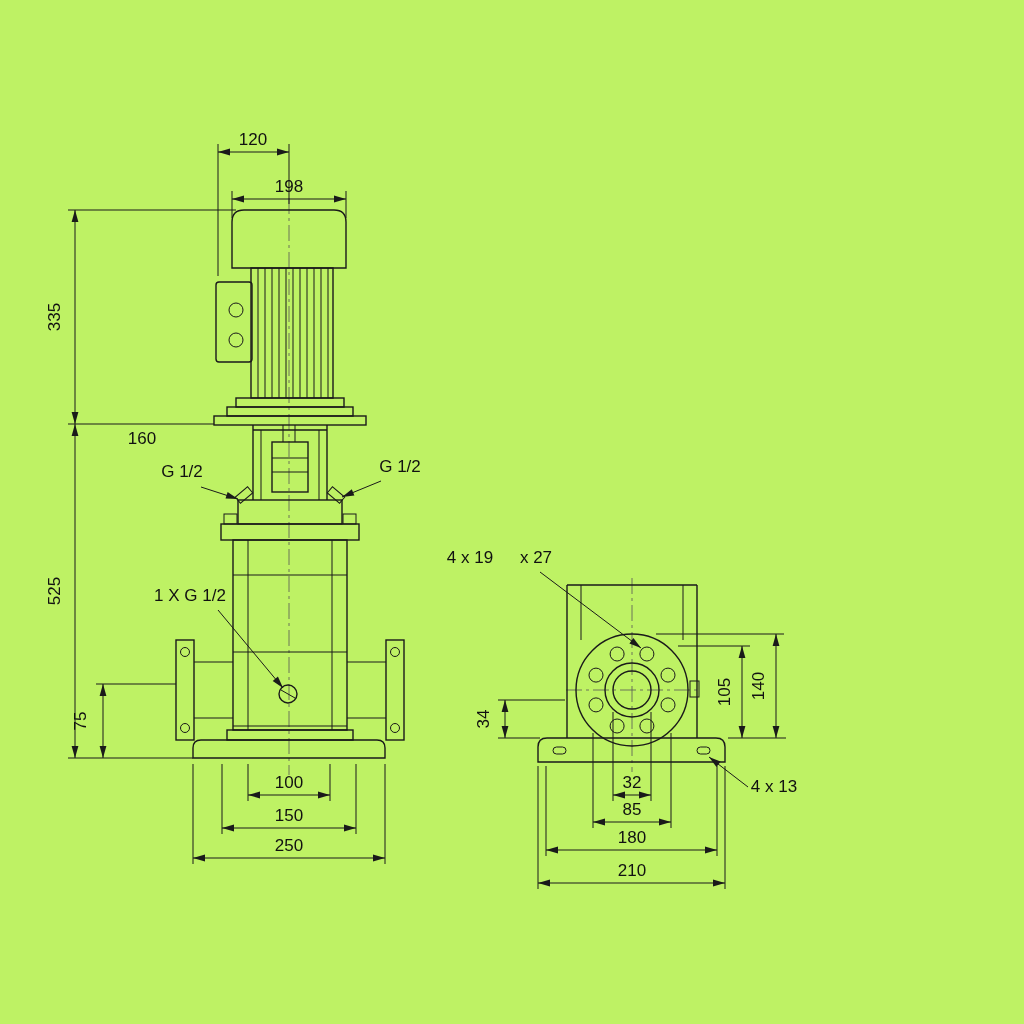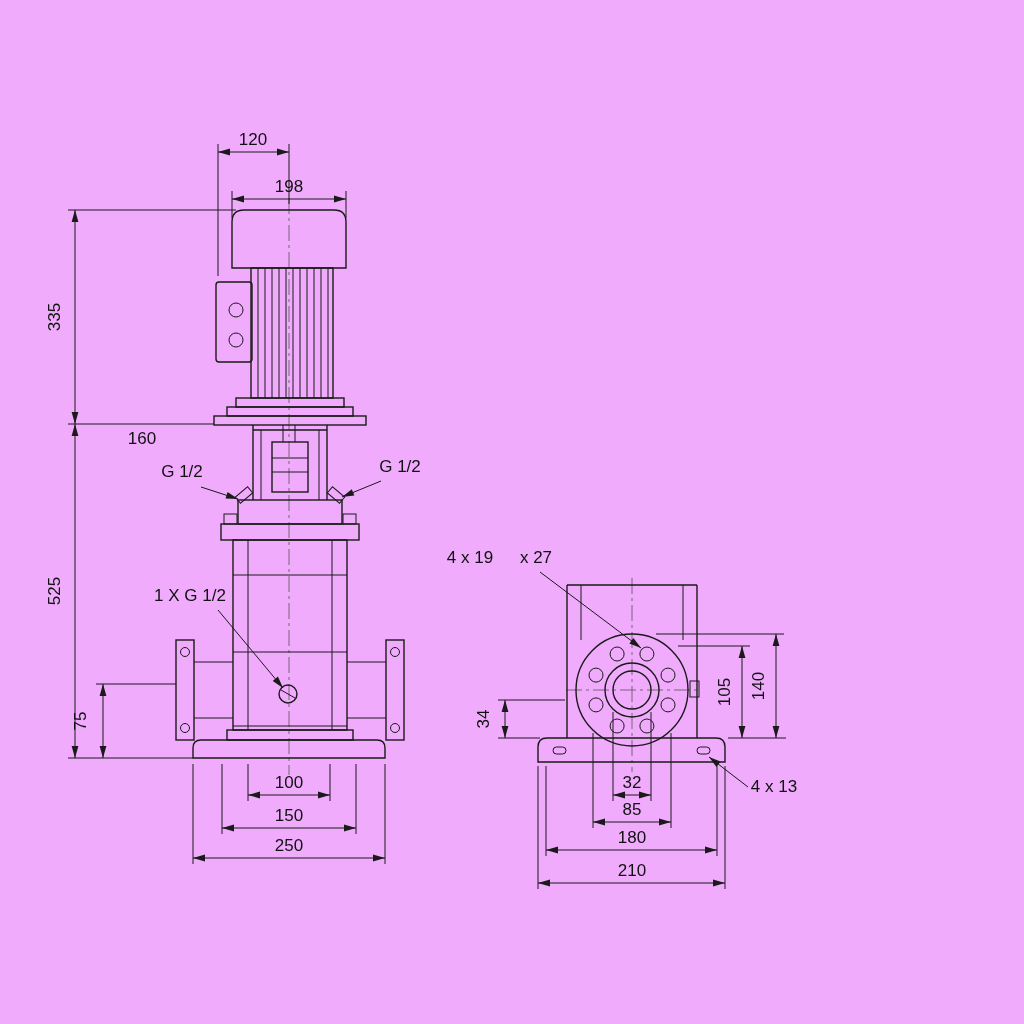--- a/index.html
+++ b/index.html
@@ -1,17 +1,17 @@
 <!DOCTYPE html>
 <html><head>
 <meta charset="utf-8">
 <style>
   html,body{margin:0;padding:0;background:#ffffff;}
   .canvas{
-    position:relative;width:1024px;height:1024px;background:#f0abfc;
+    position:relative;width:1024px;height:1024px;background:#bef264;
     font-family:"Liberation Sans",sans-serif;overflow:hidden;
   }
   svg{display:block;}
   .ln{fill:none;stroke:#1a1a1a;stroke-width:1.4;stroke-linejoin:miter;stroke-linecap:butt;}
   .thin{fill:none;stroke:#1a1a1a;stroke-width:1;}
   .dim{fill:none;stroke:#1a1a1a;stroke-width:1;}
   .cl{fill:none;stroke:#555;stroke-width:.8;stroke-dasharray:16 4 3 4;}
   .txt{font-family:"Liberation Sans",sans-serif;font-size:17px;fill:#111;}
 </style>
 </head>

